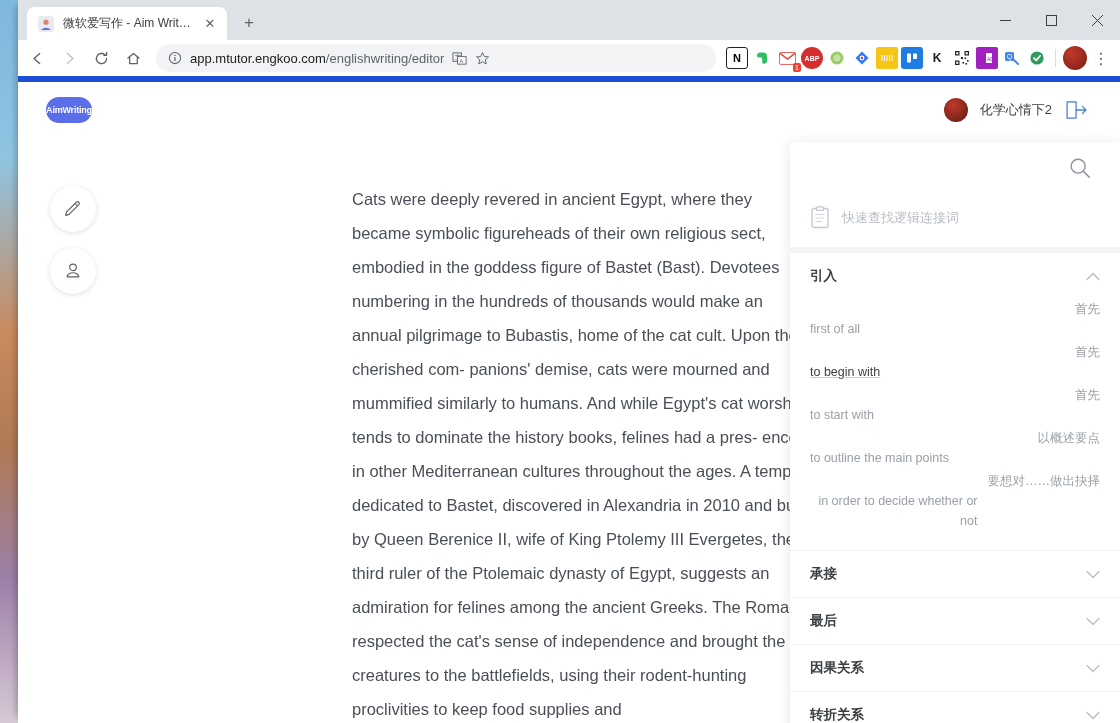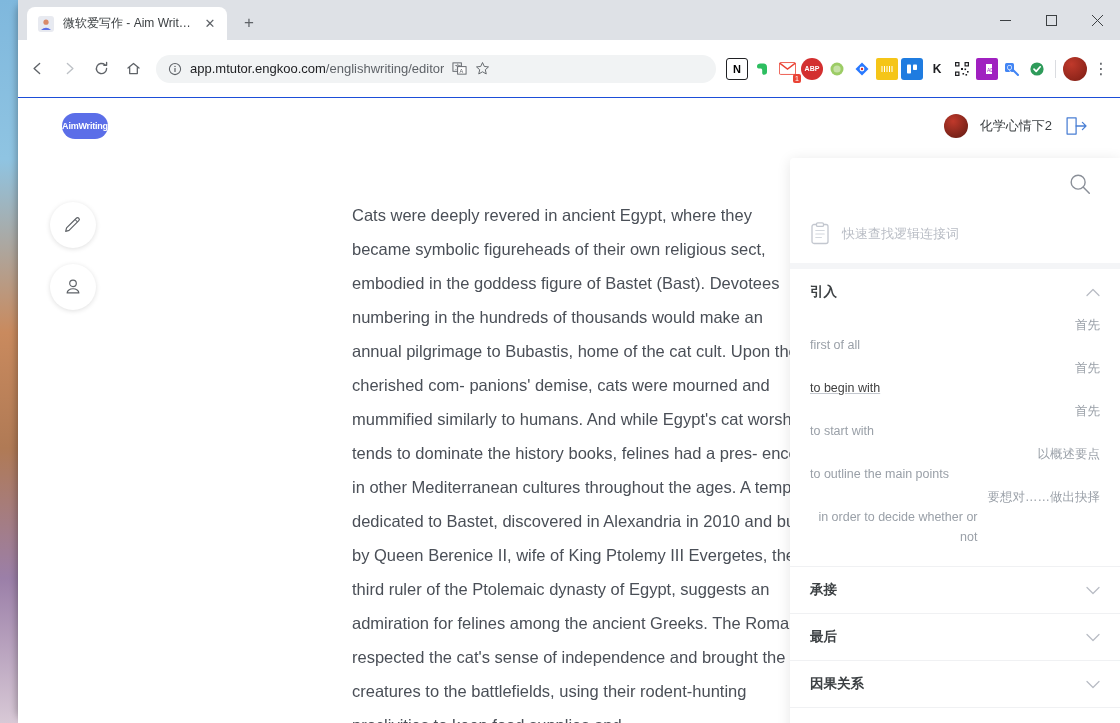--- a/index.html
+++ b/index.html
@@ -62,24 +62,24 @@
     display: flex; align-items: center;
   }
   .win-btn {
     width: 46px; height: 32px;
     display: flex; align-items: center; justify-content: center;
     color: #3c4043; cursor: pointer;
   }
 
   
   #toolbar {
-    height: 58px; background: #ffffff;
+    height: 42px; background: #ffffff;
     display: flex; align-items: center; gap: 2px;
     padding: 0 8px 0 4px;
-    border-bottom: 1px solid #1d4ed8;
+    border-bottom: 6px solid #1d4ed8;
   }
   .nav-btn {
     width: 30px; height: 30px; border-radius: 50%;
     display: flex; align-items: center; justify-content: center;
     color: #5f6368; cursor: pointer; flex: 0 0 auto;
   }
   .nav-btn.disabled { color: #bdc1c6; }
   #omnibox {
     flex: 1 1 auto; height: 28px; margin: 0 8px 0 6px;
     background: #f1f3f4; border-radius: 14px;
@@ -113,21 +113,21 @@
     width: 22px; height: 26px; display: flex; align-items: center;
     justify-content: center; color: #5f6368; cursor: pointer; flex: 0 0 auto;
   }
 
   
   #page {
     flex: 1 1 auto; background: #ffffff; position: relative; overflow: hidden;
   }
   #app-header {
     height: 56px; display: flex; align-items: center;
-    justify-content: space-between; padding: 0 30px 0 44px;
+    justify-content: space-between; padding: 0 30px 0 28px;
   }
   #app-logo {
     width: 46px; height: 26px; border-radius: 13px;
     background: #5b6ee8;
     display: flex; align-items: center; justify-content: center;
     position: relative;
   }
   #app-logo-text {
     font-size: 9px; font-weight: bold; color: #ffffff;
     letter-spacing: -0.2px; white-space: nowrap;

